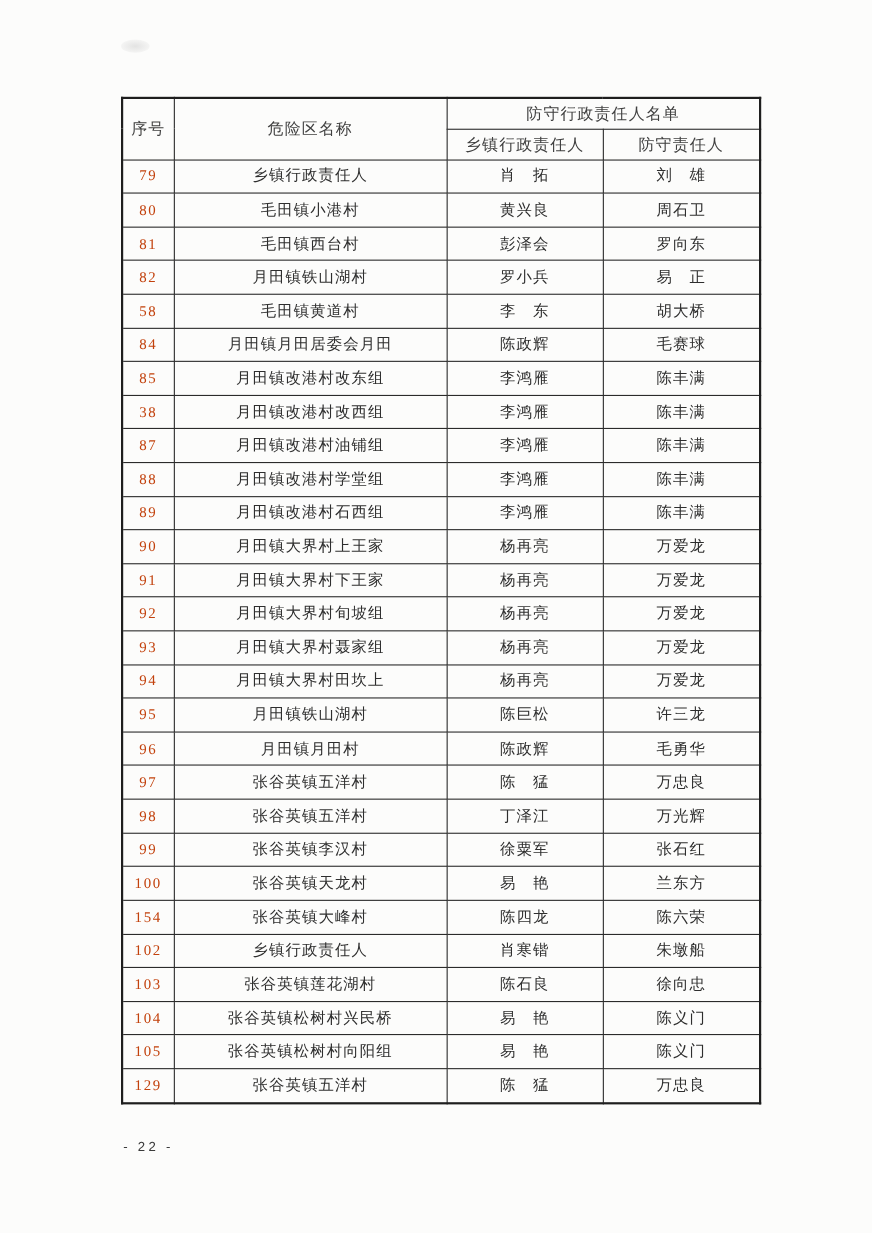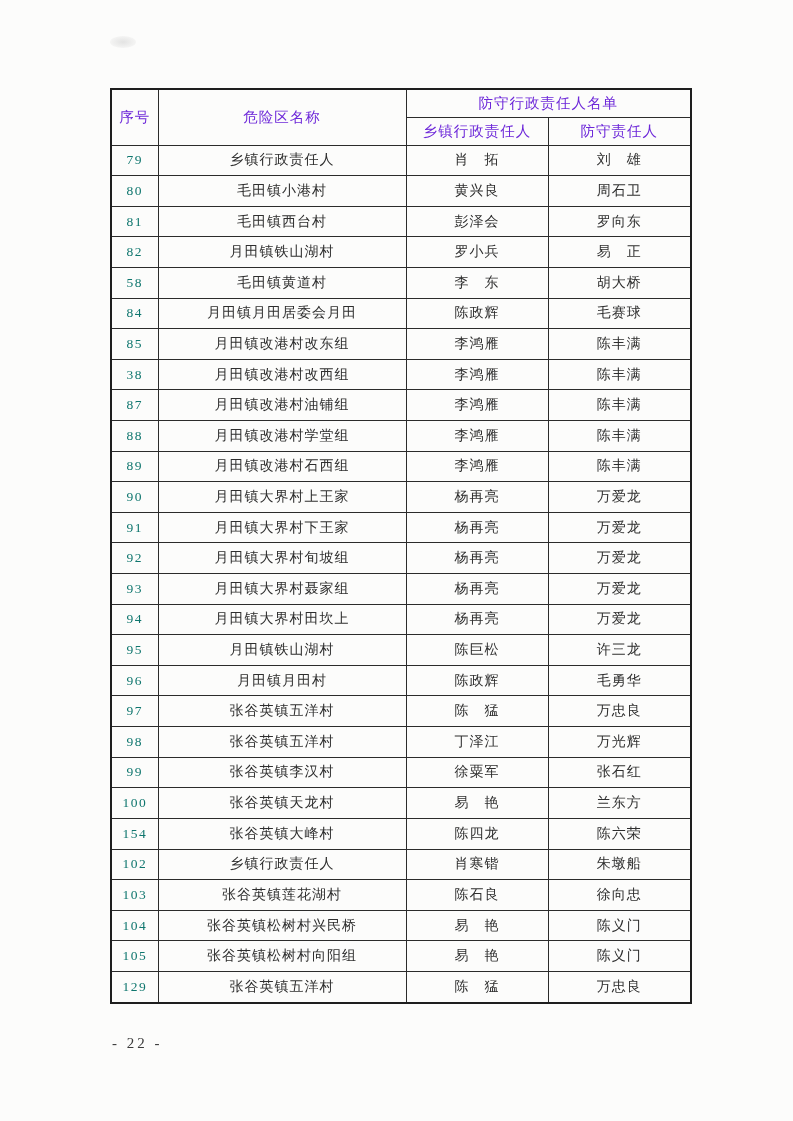--- a/index.html
+++ b/index.html
@@ -48,40 +48,40 @@
     text-align: center;
     vertical-align: middle;
     font-weight: normal;
     overflow: hidden;
     white-space: nowrap;
   }
   thead tr { height: 28px; }
   thead th {
     font-size: 14.5px;
     letter-spacing: 1px;
-    color: #6d28d9;
+    color: #404040;
   }
   tbody td {
     font-size: 14px;
     letter-spacing: 1px;
     color: #2e2e2e;
   }
   tbody td.num {
     font-size: 13.5px;
     letter-spacing: 1.5px;
-    color: #0f766e;
+    color: #c2410c;
   }
   .page-number {
     position: absolute;
     left: 112px;
     top: 1035px;
-    font-size: 15px;
+    font-size: 12px;
     letter-spacing: 3px;
     color: #3a3a3a;
-    font-family: Liberation Serif, serif;
+    font-family: Liberation Sans, sans-serif;
   }
 </style>
 </head>
 <body>
 
 <div class="scan-smudge"></div>
 
 <div class="table-wrap">
   <table class="roster">
     <colgroup>

